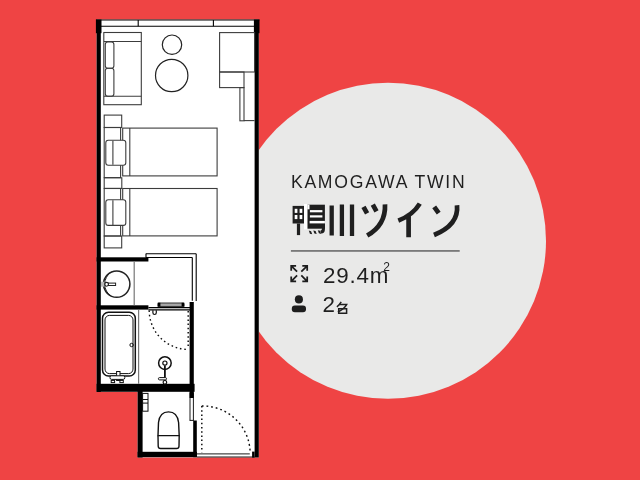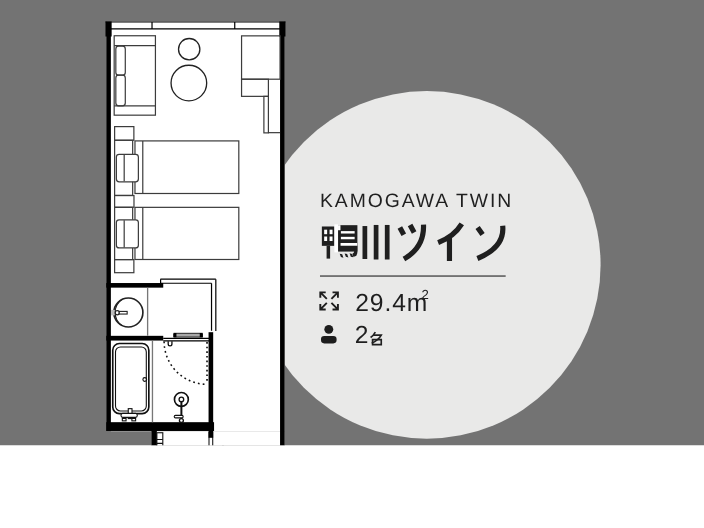--- a/index.html
+++ b/index.html
@@ -1,16 +1,16 @@
 <!DOCTYPE html>
 <html><head>
 <meta charset="utf-8">
 <style>
   html,body{margin:0;padding:0;background:#ffffff;}
-  #page{position:relative;width:640px;height:405px;overflow:hidden;background:#737373;}
+  #page{position:relative;width:640px;height:480px;overflow:hidden;background:#ef4444;}
   svg{display:block;}
 </style>
 </head>
 <body>
 <div id="page">
 <svg width="640" height="480" viewBox="0 0 640 480" font-family="Liberation Sans, sans-serif">
 
 <circle cx="388" cy="240.8" r="158" fill="#e9e9e8"></circle>
 
 <g fill="#ffffff">

